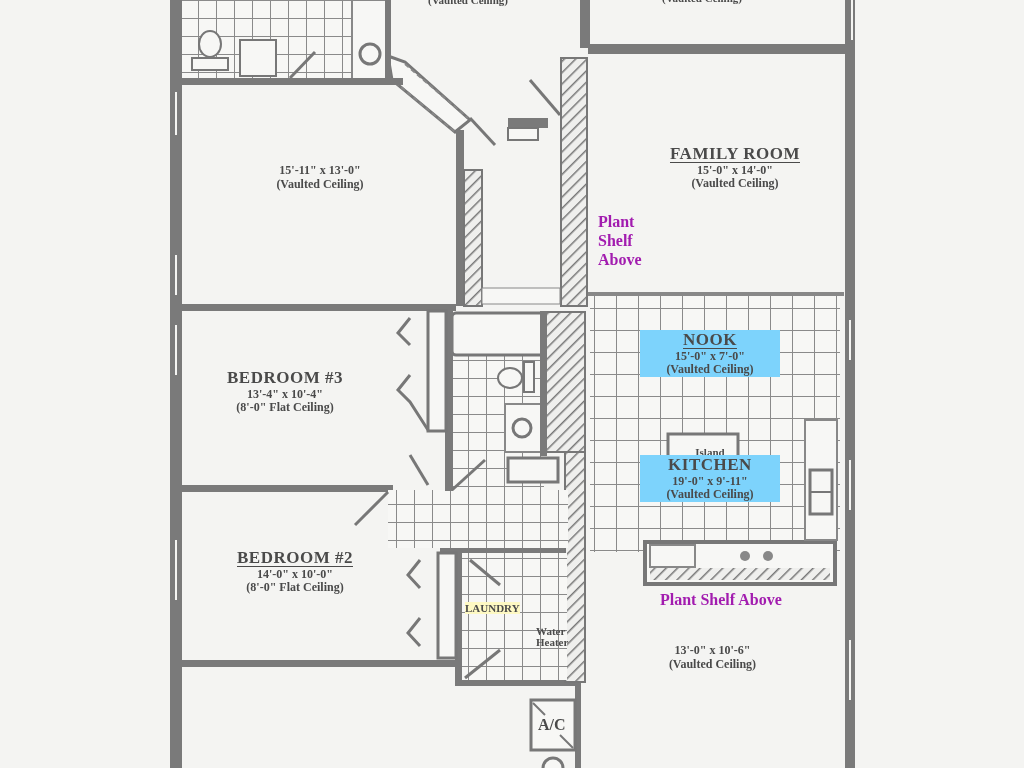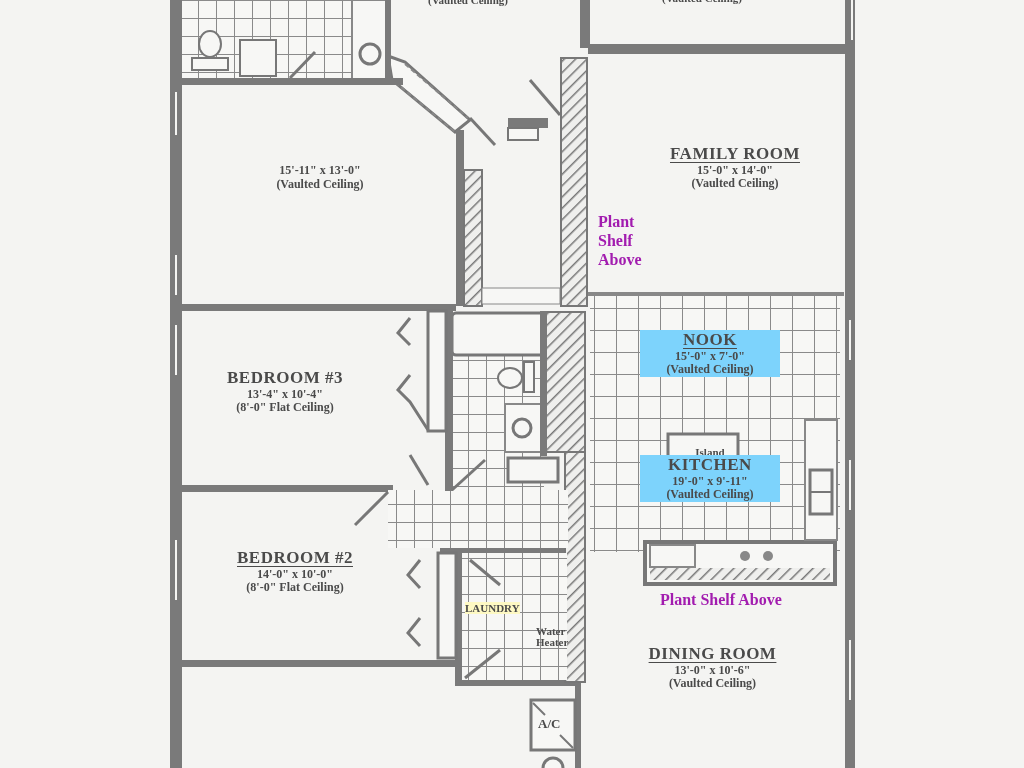--- a/index.html
+++ b/index.html
@@ -179,20 +179,19 @@
 </div>
 <div class="note" style="left:660px;top:590px;">Plant Shelf Above</div>
 
 <div class="label" style="left:215px;top:548px;width:160px;">
   <div class="name">BEDROOM #2</div>
   <div class="dim">14'-0" x 10'-0"</div>
   <div class="ceil">(8'-0" Flat Ceiling)</div>
 </div>
 
 <div class="label" style="left:625px;top:644px;width:175px;">
-  <div class="name">DINING ROOM</div>
   <div class="dim">13'-0" x 10'-6"</div>
   <div class="ceil">(Vaulted Ceiling)</div>
 </div>
 
 <div class="small" style="left:465px;top:602px;background:#fef9c3;">LAUNDRY</div>
 <div class="small" style="left:536px;top:626px;font-size:11px;width:26px;line-height:1;">Water Heater</div>
-<div class="small" style="left:538px;top:716px;font-size:13px;">A/C</div>
+<div class="small" style="left:538px;top:716px;font-size:16px;">A/C</div>
 
 </body></html>

